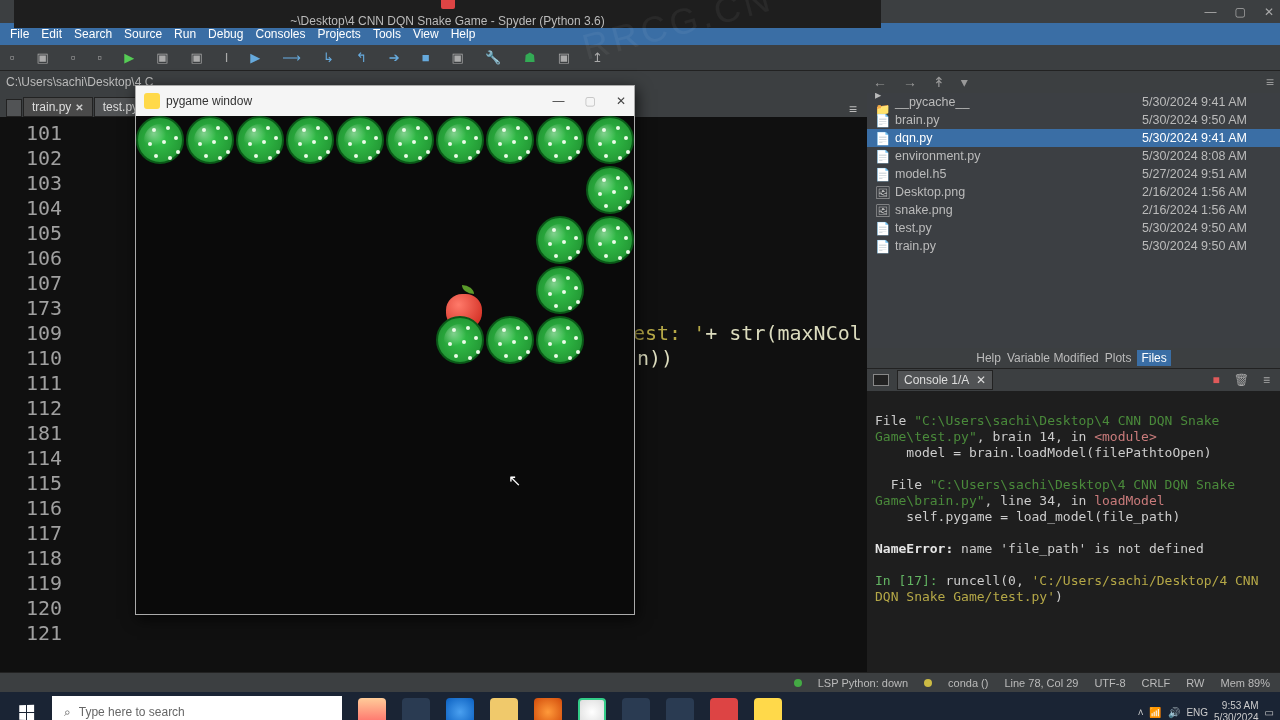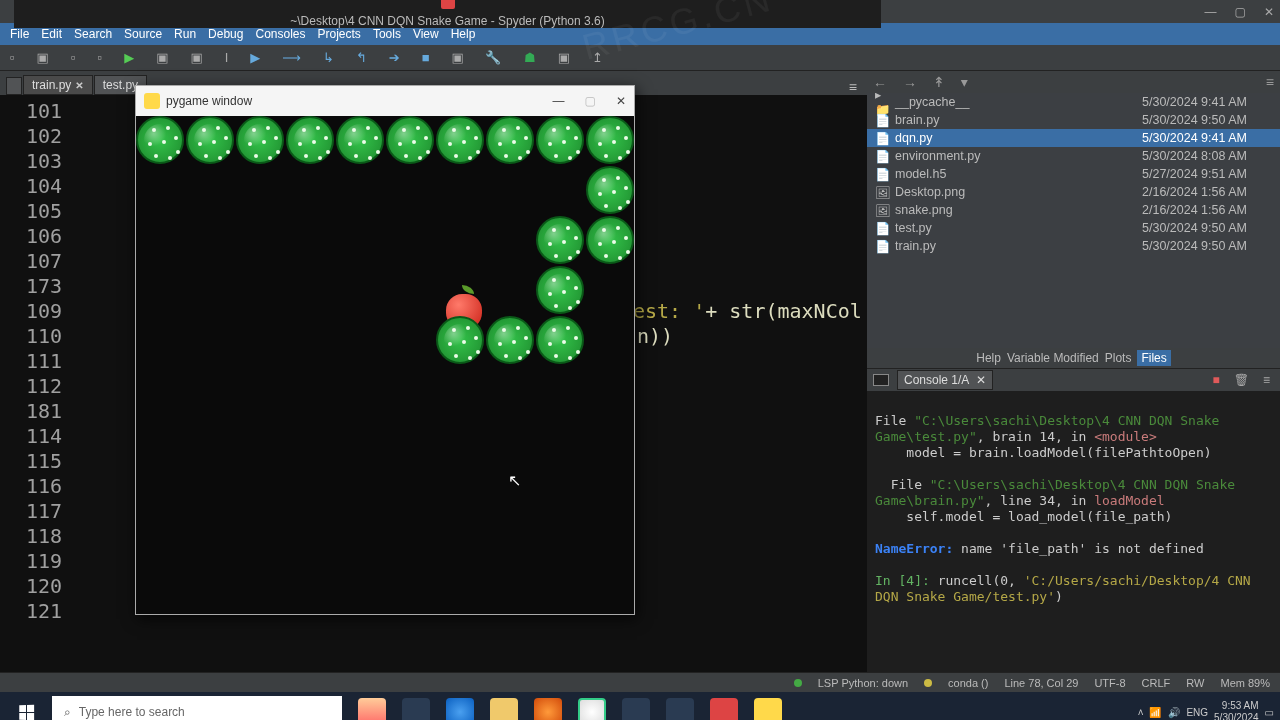--- a/index.html
+++ b/index.html
@@ -42,21 +42,21 @@
 .conpane { flex: 1; display: flex; flex-direction: column; }
 .contabs { height: 22px; display: flex; align-items: center; padding: 0 6px; gap: 4px; }
 .contabs .max { width: 16px; height: 12px; background: #222; border: 1px solid #888; }
 .contabs .ctab { background: #515355; border: 1px solid #222; padding: 2px 6px; color: #ddd; margin-left: 4px; font-size: 12px; }
 .contabs .rec { margin-left: auto; color: #e05a5a; }
 .contabs .trash { color: #aaa; margin-left: 10px; }
 .contabs .cham { color: #aaa; margin-left: 10px; margin-right: 4px; }
 .console { flex: 1; background: #1e1e1e; color: #ccc; font-family: Consolas, monospace; font-size: 13px; padding: 6px 8px; line-height: 16px; white-space: pre-wrap; }
 .console .fpath { color: #4a8a3b; }
 .console .fn { color: #c97b7b; }
-.console .err { color: #3b82f6; font-weight: bold; }
+.console .err { color: #e5e5e5; font-weight: bold; }
 .console .in { color: #62b362; }
 .console .str2 { color: #b5a847; }
 .bottabs2 { height: 20px; display: flex; align-items: center; justify-content: center; gap: 6px; font-size: 12px; }
 .bottabs2 span.active { background: #3a6ea5; color: #fff; padding: 1px 4px; }
 .status { height: 20px; background: #3c3f41; border-top: 1px solid #222; display: flex; align-items: center; justify-content: flex-end; gap: 16px; padding: 0 10px; font-size: 11px; color: #bbb; }
 .status .dot { display: inline-block; width: 8px; height: 8px; border-radius: 50%; }
 .status .dg { background: #4a4; }
 .status .dy { background: #cb4; }
 .taskbar { height: 40px; background: #1a2434; display: flex; align-items: center; gap: 6px; padding: 0 6px; }
 .taskbar .start { width: 40px; height: 32px; display: flex; align-items: center; justify-content: center; }
@@ -129,20 +129,21 @@
   <span style="color:#6ad">■</span>
   <span>▣</span>
   <span>🔧</span>
   <span style="color:#3a5">☗</span>
   <span>▣</span>
   <span>↥</span>
 </div>
 
 <div class="body">
   <div class="left">
+    <div class="breadcrumb">C:\Users\sachi\Desktop\4 C</div>
     <div class="tabs">
       <div class="tab"></div>
       <div class="etab active">
         <span>train.py</span>
         <span class="x">✕</span>
       </div>
       <div class="etab">
         <span>test.py</span>
       </div>
       <div class="ham">≡</div>
@@ -254,25 +255,25 @@
         </div>
         <span class="rec">■</span>
         <span class="trash">🗑</span>
         <span class="cham">≡</span>
       </div>
       <div class="console">
 <span>File </span><span class="fpath">"C:\Users\sachi\Desktop\4 CNN DQN Snake Game\test.py"</span><span>, brain 14, in </span><span class="fn">&lt;module&gt;</span>
 <span>    model = brain.loadModel(filePathtoOpen)</span>
 
 <span>  File </span><span class="fpath">"C:\Users\sachi\Desktop\4 CNN DQN Snake Game\brain.py"</span><span>, line 34, in </span><span class="fn">loadModel</span>
-<span>    self.model = load_model(file_path)</span>
+<span>    self.pygame = load_model(file_path)</span>
 
 <span class="err">NameError:</span><span> name 'file_path' is not defined</span>
 
-<span class="in">In [4]: </span><span>runcell(0, </span><span class="str2">'C:/Users/sachi/Desktop/4 CNN DQN Snake Game/test.py'</span><span>)</span>
+<span class="in">In [17]: </span><span>runcell(0, </span><span class="str2">'C:/Users/sachi/Desktop/4 CNN DQN Snake Game/test.py'</span><span>)</span>
 </div>
     </div>
   </div>
 </div>
 
 <div class="status">
   <span class="dot dg"></span>
   <span>LSP Python: down</span>
   <span class="dot dy"></span>
   <span>conda ()</span>

